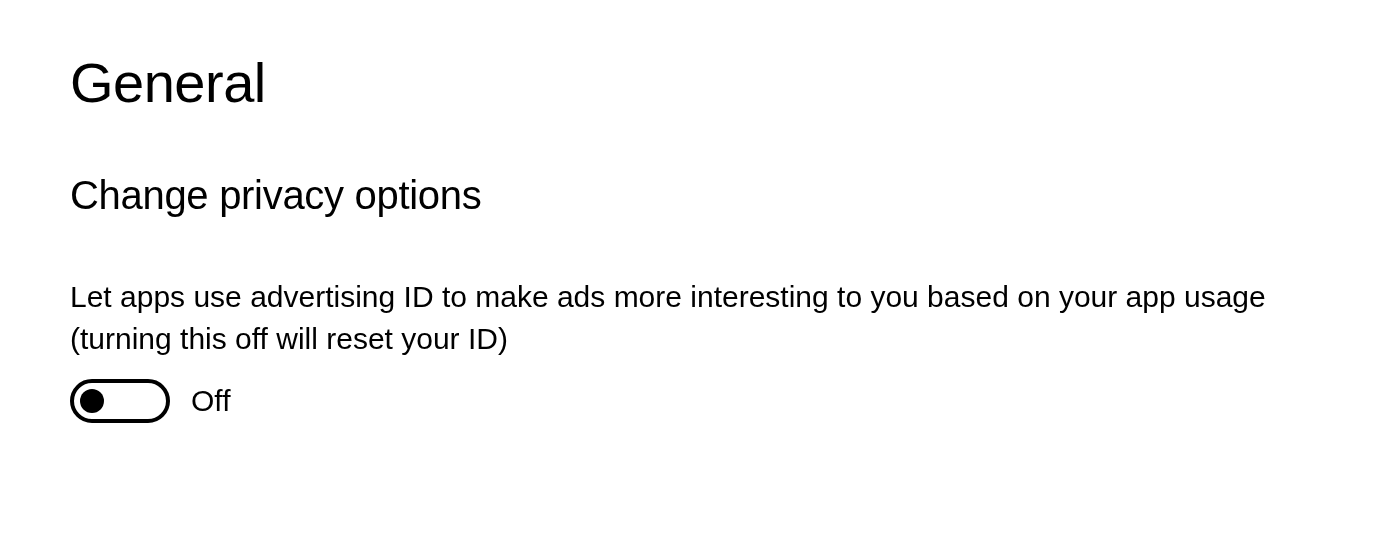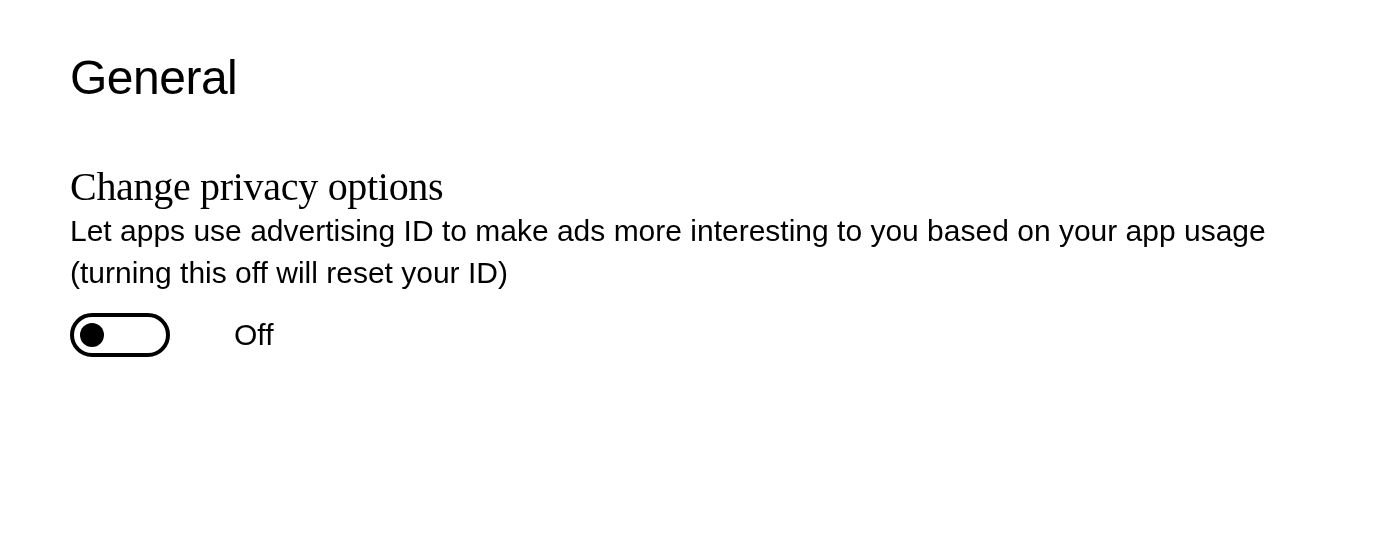--- a/index.html
+++ b/index.html
@@ -10,42 +10,42 @@
     body {
       font-family: "Segoe UI", -apple-system, BlinkMacSystemFont, sans-serif;
       background: #ffffff;
       color: #000000;
       width: 1384px;
       height: 559px;
       padding: 50px 70px;
       font-weight: 400;
     }
     .page-title {
-      font-size: 48px;
+      font-size: 56px;
       font-weight: 400;
       margin-bottom: 58px;
       letter-spacing: -0.5px;
     }
     .section-heading {
       font-size: 40px;
       font-weight: 400;
+      margin-bottom: 58px;
       letter-spacing: -0.3px;
-      font-family: Liberation Serif, serif;
     }
     .setting-description {
       font-size: 30px;
       font-weight: 400;
       line-height: 1.4;
       margin-bottom: 19px;
       max-width: 1200px;
     }
     .toggle-row {
       display: flex;
       align-items: center;
-      gap: 64px;
+      gap: 21px;
     }
     .toggle-switch {
       position: relative;
       width: 100px;
       height: 44px;
       border: 4px solid #000000;
       border-radius: 22px;
       background: #ffffff;
       cursor: pointer;
       display: flex;

